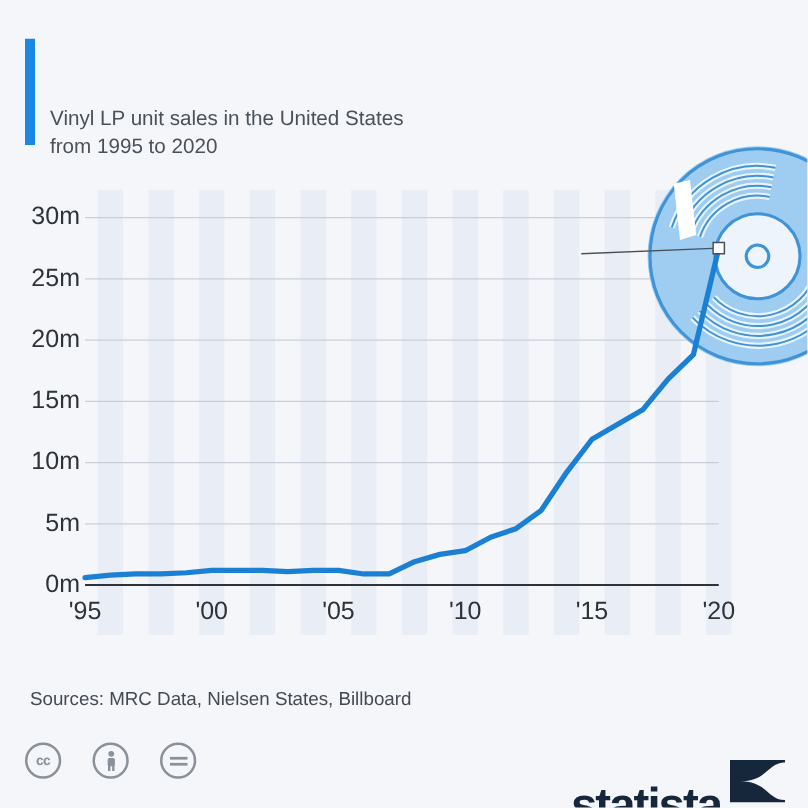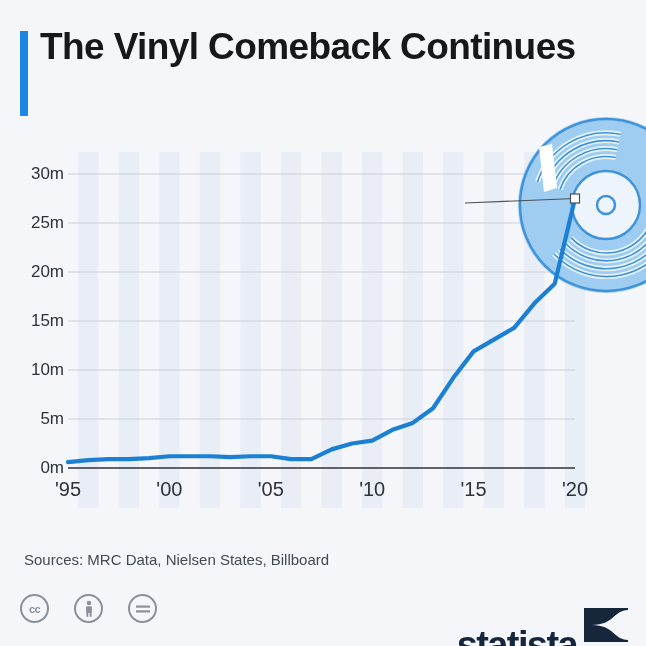--- a/index.html
+++ b/index.html
@@ -24,21 +24,21 @@
   }
   .subtitle{
     position:absolute; left:40px; top:84px;
     font-size:16.5px; color:#4a5159; line-height:22px;
     white-space:pre-line;
   }
 
   
   .plot{ position:absolute; left:0; top:0; width:646px; height:646px; }
   .ylabel{
-    position:absolute; font-size:17px; color:#2d3339;
+    position:absolute; font-size:20px; color:#2d3339;
     text-align:right; width:46px; transform:translateY(-50%);
     left:18px;
   }
   .xlabel{
     position:absolute; font-size:20px; color:#2d3339;
     transform:translateX(-50%); top:478px;
   }
 
   
   .callout{
@@ -70,21 +70,22 @@
     font-size:38px; font-weight:bold; color:#16273c;
     letter-spacing:-1.6px; line-height:38px;margin-top:41px;
   }
 </style>
 </head>
 <body>
 
 <div id="stage">
 
   <div class="accent-bar"></div>
-  <div class="title">The Vinyl Comeback Continues</div>
+  <div class="subtitle">Vinyl LP unit sales in the United States
+from 1995 to 2020</div>
 
   <div class="plot">
     <svg id="chart-svg" width="646" height="646">
         <rect x="78.14" y="152" width="20.28" height="356" fill="#e9edf5"></rect>
         <rect x="118.7" y="152" width="20.28" height="356" fill="#e9edf5"></rect>
         <rect x="159.26" y="152" width="20.28" height="356" fill="#e9edf5"></rect>
         <rect x="199.82" y="152" width="20.28" height="356" fill="#e9edf5"></rect>
         <rect x="240.38" y="152" width="20.28" height="356" fill="#e9edf5"></rect>
         <rect x="280.94000000000005" y="152" width="20.28" height="356" fill="#e9edf5"></rect>
         <rect x="321.5" y="152" width="20.28" height="356" fill="#e9edf5"></rect>

